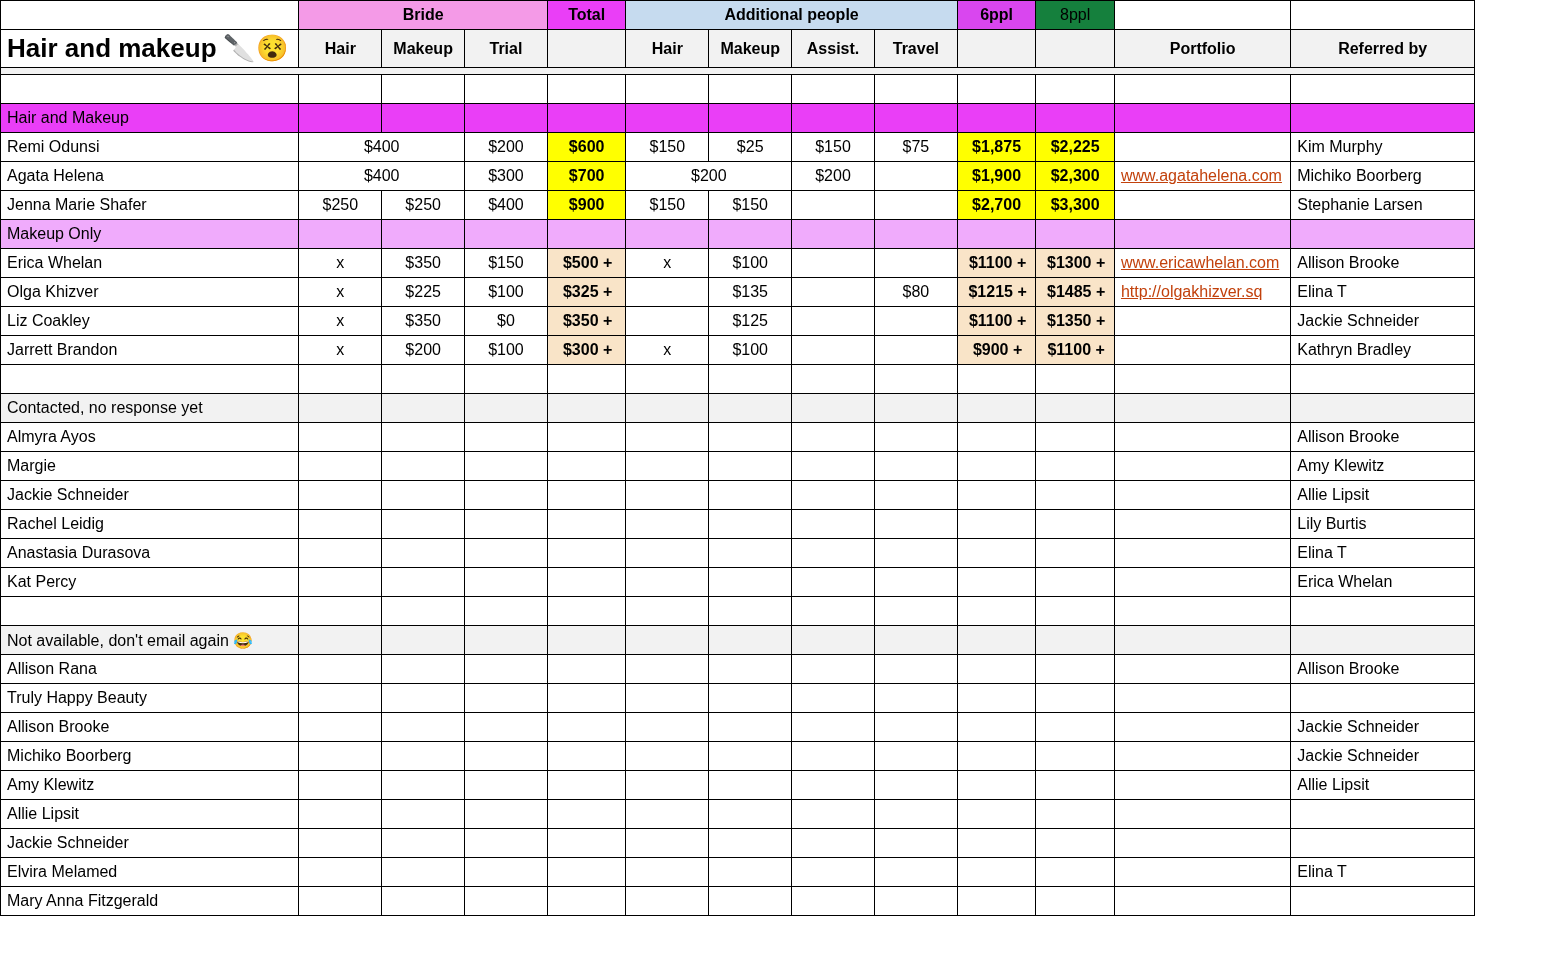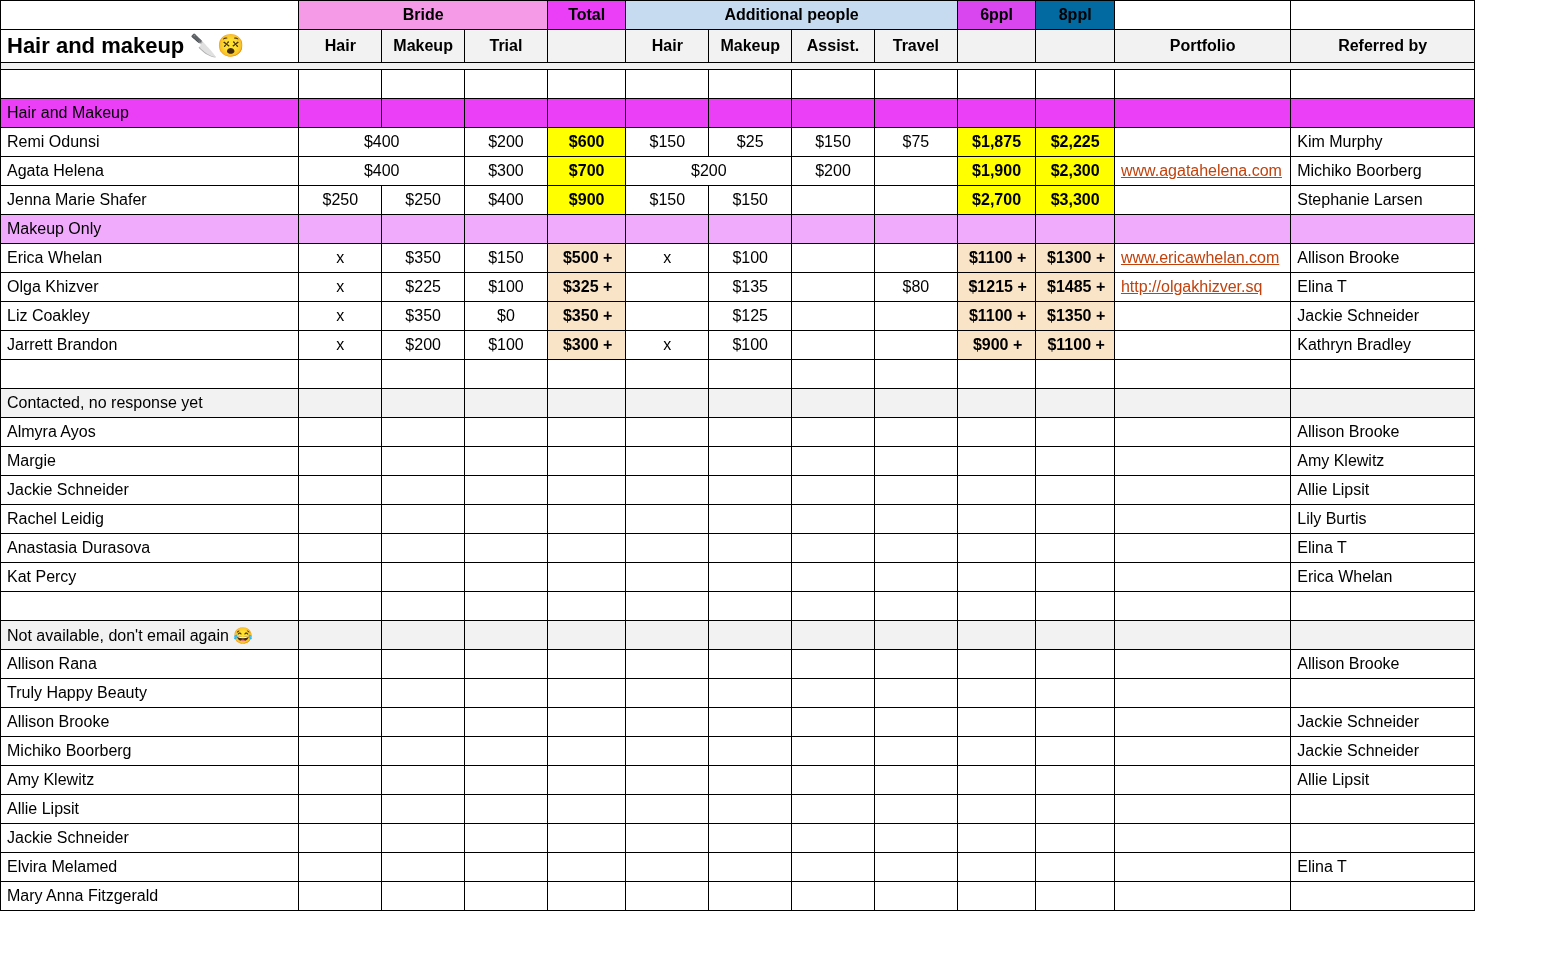--- a/index.html
+++ b/index.html
@@ -34,24 +34,24 @@
   }
   td.center { text-align: center; }
   th.center { text-align: center; }
   th { font-weight: 400; }
 
   
   .h-bride  { background: #f49ae7; font-weight: 700; }
   .h-total  { background: #ea3ef7; font-weight: 700; }
   .h-add    { background: #c6dbef; font-weight: 700; }
   .h-6      { background: #d946ef; font-weight: 700; }
-  .h-8      { background: #0369a1; font-weight: 700; }
+  .h-8      { background: #15803d; font-weight: 400; }
   .h-sub    { background: #f2f2f2; font-weight: 700; }
   .h-plain  { background: #fff; }
-  .title    { font-weight: 700; font-size: 22px; }
+  .title    { font-weight: 700; font-size: 26px; }
 
   
   .sec-magenta td { background: #ea3ef7; }
   .sec-magenta td.first { font-weight: 400; margin-left: 28px; }
   .sec-pink td    { background: #f0abfc; margin-top: 37px; }
   .sec-gray td    { background: #f2f2f2; margin-top: 22px; }
 
   
   .y  { background: #ffff00; font-weight: 700; }
   .t  { background: #f9e4c8; font-weight: 700; padding-left: 8px; }

